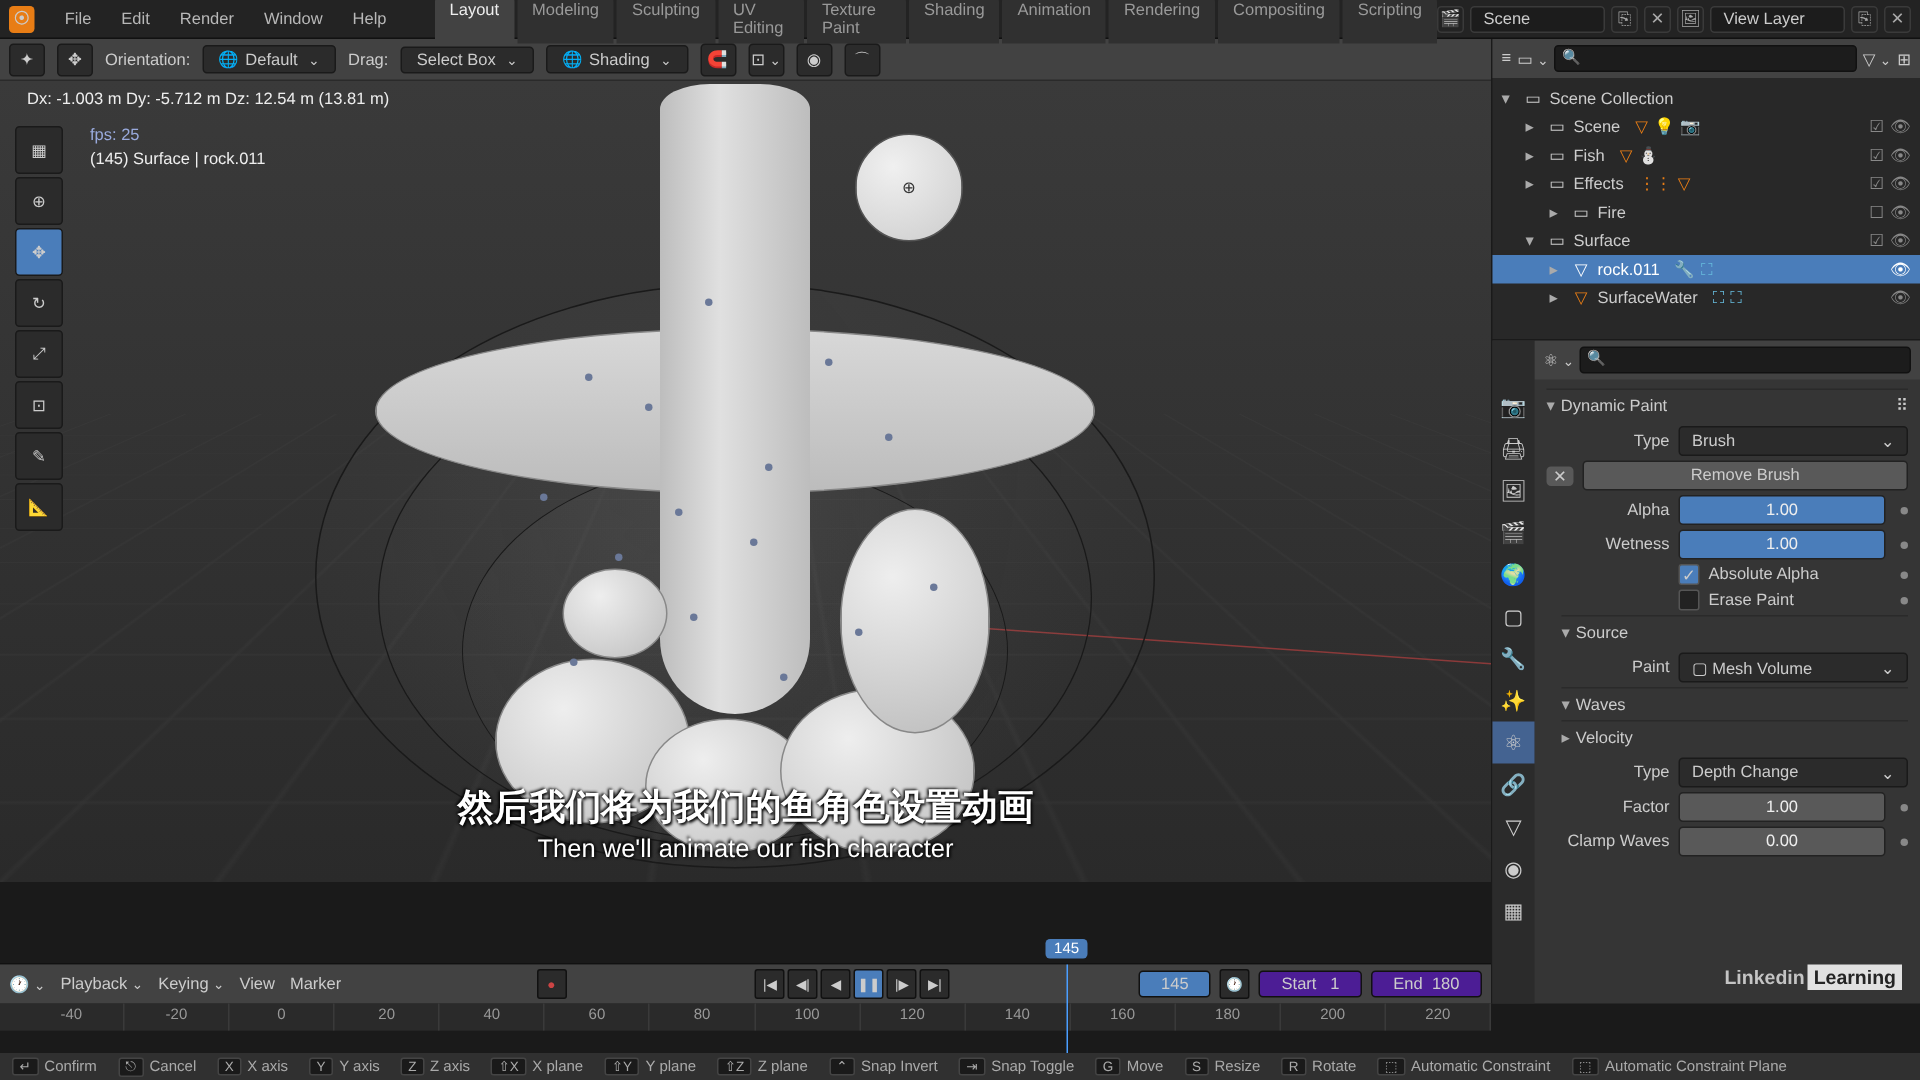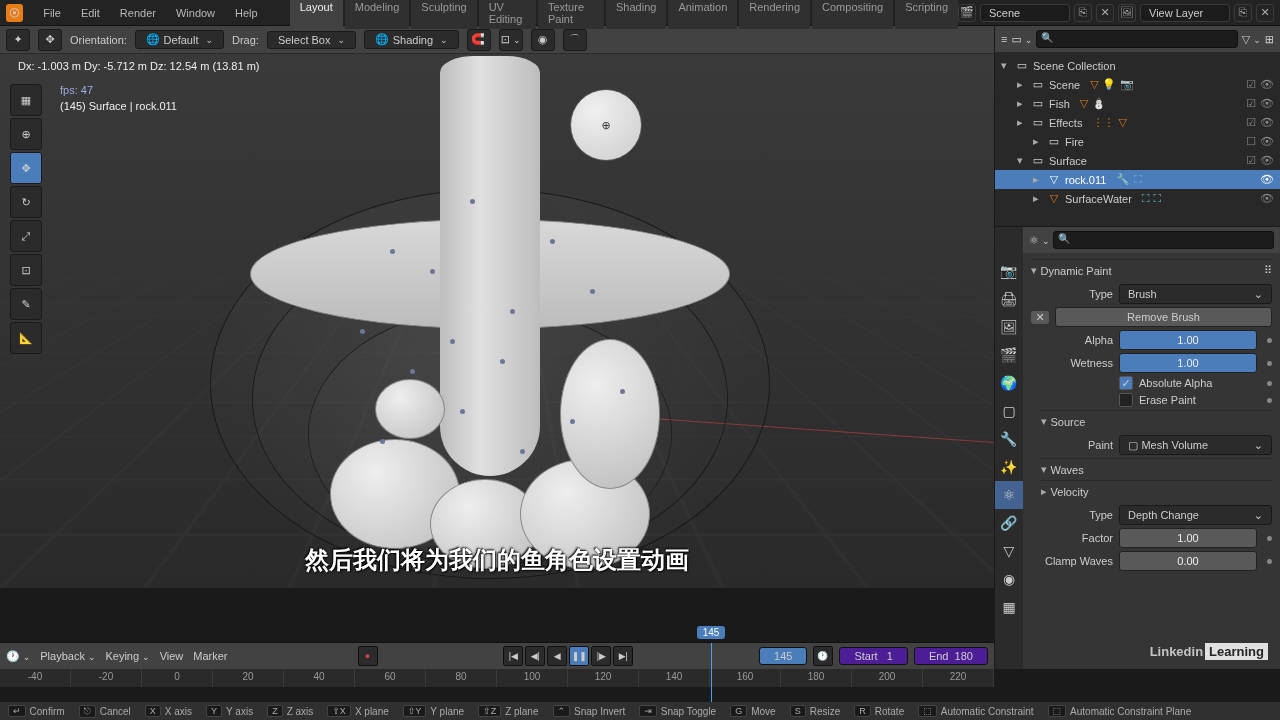--- a/index.html
+++ b/index.html
@@ -68,21 +68,21 @@
 .prop-check { width: 14px; height: 14px; background: #222; border: 1px solid #555; border-radius: 2px; display: inline-flex; align-items: center; justify-content: center; }
 .prop-check.on { background: #4a7dba; }
 .prop-btn-wide { background: #595959; border: 1px solid #222; border-radius: 3px; height: 20px; display: flex; align-items: center; justify-content: center; flex: 1; }
 .dot { width: 5px; height: 5px; border-radius: 50%; background: #888; margin-left: 4px; }
 .timeline { position: absolute; left: 0; right: 286px; bottom: 18px; height: 60px; background: #232323; border-top: 1px solid #111; }
 .timeline-header { height: 26px; background: #424242; display: flex; align-items: center; padding: 0 6px; gap: 10px; }
 .play-controls { display: flex; gap: 2px; margin-left: auto; margin-right: auto; }
 .play-btn { width: 20px; height: 20px; background: #2b2b2b; border: 1px solid #111; border-radius: 2px; display: flex; align-items: center; justify-content: center; cursor: pointer; font-size: 9px; }
 .frame-box { background: #4c1d95; border: 1px solid #111; padding: 2px 14px; border-radius: 3px; }
 .frame-box.blue { background: #4a7dba; }
-.ruler { position: relative; height: 18px; background: #2a2a2a; display: flex; }
+.ruler { position: relative; height: 18px; background: #2a2a2a; display: flex; padding-left: 13px; }
 .ruler-tick { flex: 1; text-align: center; color: #999; font-size: 10px; padding-top: 2px; border-right: 1px solid #3a3a3a; }
 .playhead { position: absolute; top: 0; bottom: 0; width: 1px; background: #4a9eff; left: 71.5%; }
 .playhead-marker { position: absolute; top: -17px; left: -14px; background: #4a7dba; color: #fff; padding: 1px 6px; border-radius: 3px; font-size: 10px; }
 .track { height: 16px; background: #1a1a1a; }
 .statusbar { position: absolute; bottom: 0; left: 0; right: 0; height: 18px; background: #303030; display: flex; align-items: center; padding: 0 8px; gap: 14px; font-size: 10px; color: #aaa; }
 .statusbar .sb-item { display: flex; align-items: center; gap: 4px; }
 .kb { background: #1a1a1a; border: 1px solid #444; padding: 0px 4px; border-radius: 2px; font-size: 9px; }
 .chevron::after { content: "⌄"; font-size: 9px; margin-left: 3px; }
 .red-line { position: absolute; height: 1px; background: #8b3a3a; width: 400px; right: 0; bottom: 145px; transform: rotate(4deg); transform-origin: right; }
 .particle { position: absolute; width: 5px; height: 5px; background: #6a7898; border-radius: 50%; }
@@ -139,21 +139,21 @@
   <div class="icon-btn chevron">⊡</div>
   <div class="icon-btn">◉</div>
   <div class="icon-btn">⌒</div>
   <div class="btn chevron options">Options</div>
 </div>
 
 <div class="viewport">
   <div class="grid-floor"></div>
   <div class="red-line"></div>
   <div class="transform-readout">Dx: -1.003 m   Dy: -5.712 m   Dz: 12.54 m (13.81 m)</div>
-  <div class="fps">fps: 47</div>
+  <div class="fps">fps: 25</div>
   <div class="object-label">(145) Surface | rock.011</div>
   <div class="left-tools">
     <div class="tool">▦</div>
     <div class="tool">⊕</div>
     <div class="tool active">✥</div>
     <div class="tool">↻</div>
     <div class="tool">⤢</div>
     <div class="tool">⊡</div>
     <div class="tool">✎</div>
     <div class="tool">📐</div>
@@ -183,20 +183,21 @@
     <div class="particle" style="left:150px;top:220px;"></div>
     <div class="particle" style="left:380px;top:180px;"></div>
     <div class="particle" style="left:410px;top:280px;"></div>
     <div class="particle" style="left:170px;top:330px;"></div>
     <div class="particle" style="left:310px;top:340px;"></div>
     <div class="particle" style="left:240px;top:230px;"></div>
     <div class="particle" style="left:360px;top:310px;"></div>
   </div>
   <div class="subtitle-box">
     <div class="sub-zh">然后我们将为我们的鱼角色设置动画</div>
+    <div class="sub-en">Then we'll animate our fish character</div>
   </div>
 </div>
 
 <div class="outliner">
   <div class="out-header">
     <div class="icon-btn">≡</div>
     <div class="icon-btn chevron">▭</div>
     <div class="out-search"></div>
     <div class="icon-btn chevron">▽</div>
     <div class="icon-btn">⊞</div>

